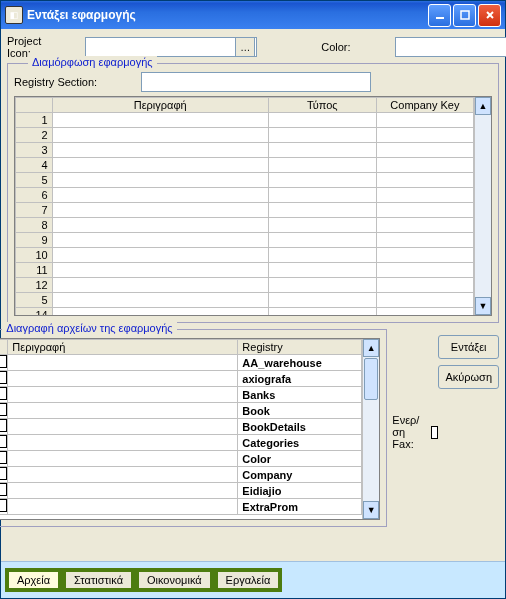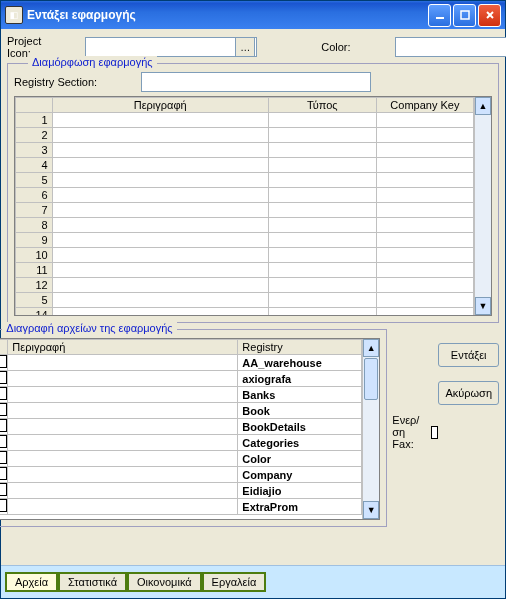--- a/index.html
+++ b/index.html
@@ -37,23 +37,23 @@
   .lower{display:flex;gap:5px;justify-content:flex-end;}
   .fileswrap{display:flex;border:1px solid #808080;background:#fff;height:180px;width:390px;}
   .files{flex:1;overflow:hidden;}
   .files table{border-collapse:collapse;width:100%;table-layout:fixed;}
   .files th,.files td{border:1px solid #c0c0c0;height:14px;font-size:11px;padding:0 4px;text-align:left;font-weight:bold;}
   .files th{background:#ece9d8;font-weight:normal;}
   .files .ck{width:18px;text-align:center;}
   .cbox{display:inline-block;width:11px;height:11px;border:1px solid #000;background:#fff;}
   .side{flex:1;display:flex;flex-direction:row;justify-content:space-between;}
   .chkrow{display:flex;align-items:center;gap:6px;margin-top:2px;}
-  .btn{height:24px;border:1px solid #7f9db9;background:#ece9d8;border-radius:3px;font:inherit;margin-top:14px;cursor:default;}
+  .btn{height:24px;border:1px solid #7f9db9;background:#ece9d8;border-radius:3px;font:inherit;margin-top:6px;cursor:default;}
   .tabs{display:flex;gap:0px;margin-top:6px;background:#c8e8ff;padding:6px 4px;border-top:1px solid #a0c0e0;}
-  .tab{border:2px solid #4d7c0f;background:#ece9d8;padding:2px 8px;font-size:11px;}
+  .tab{border:4px solid #4d7c0f;background:#ece9d8;padding:2px 8px;font-size:11px;}
   .tab.active{background:#fffcdc;}
 </style>
 </head>
 <body>
 
 <div class="window">
   <div class="titlebar">
     <div class="icon">◧</div>
     <div class="title">Εντάξει εφαρμογής</div>
     <div class="winbtn min">

